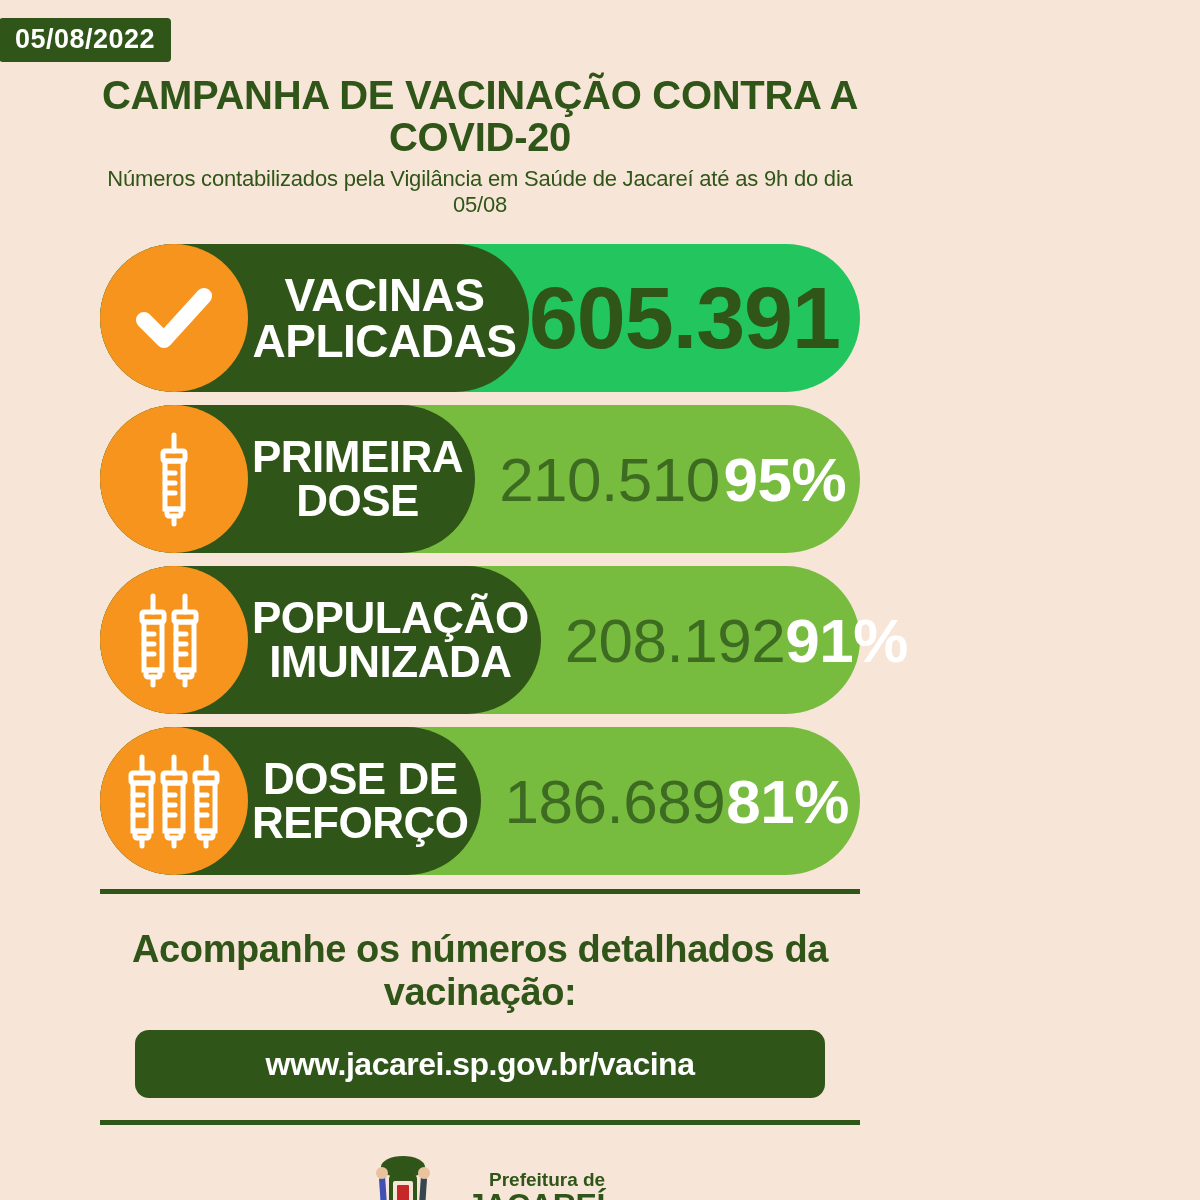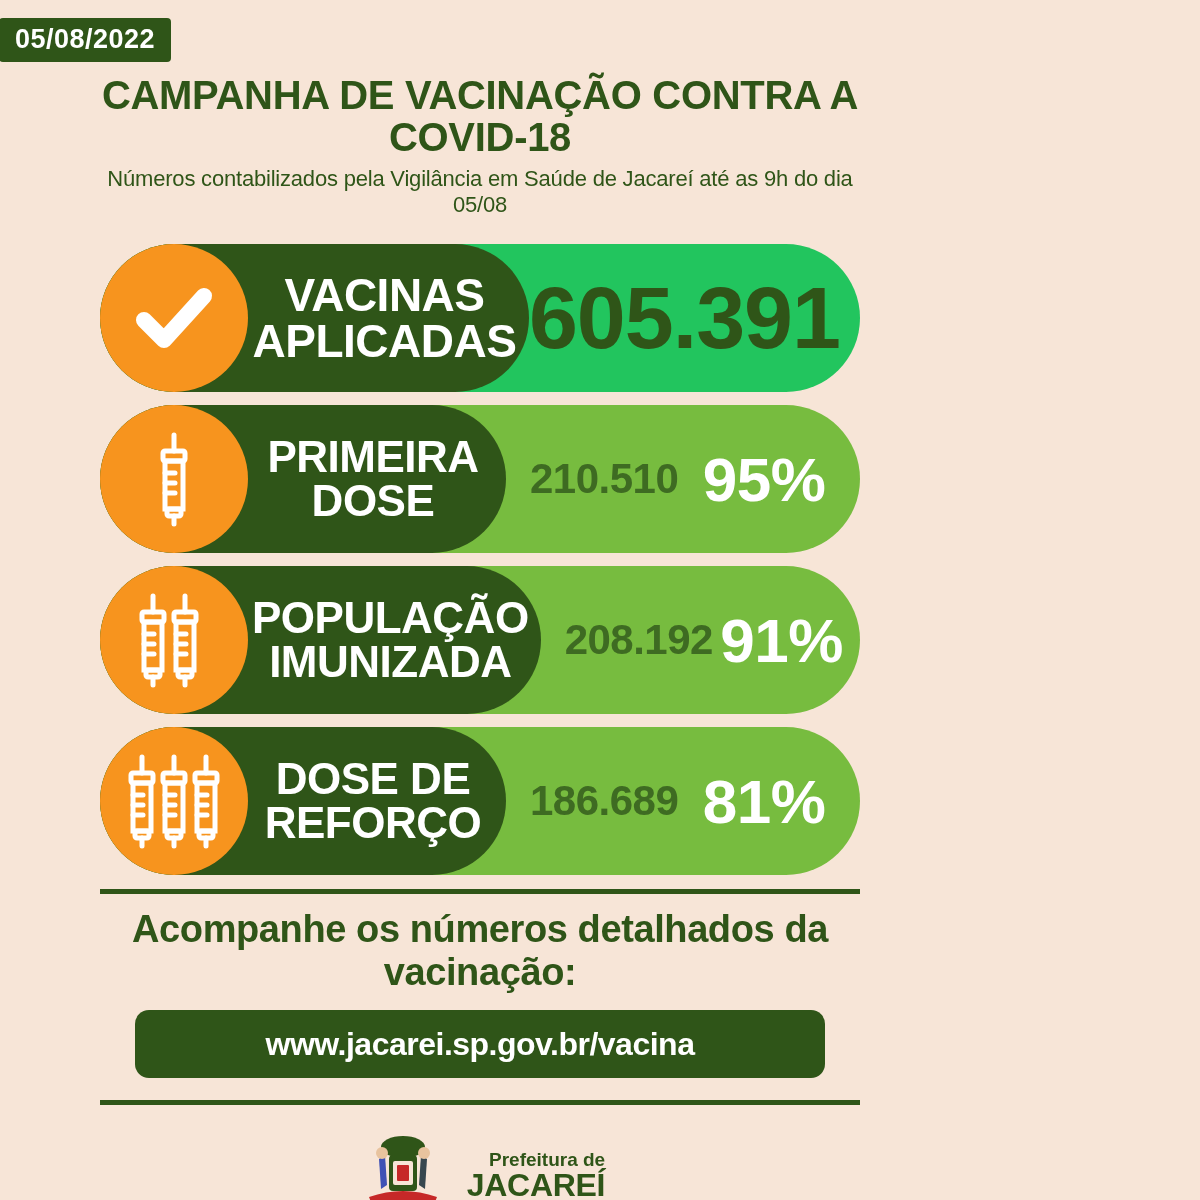--- a/index.html
+++ b/index.html
@@ -112,22 +112,22 @@
     color: #2f5518;
     font-weight: bold;
     font-size: 88px;
     letter-spacing: -1px;
     padding-right: 20px;
   }
   .value-sub {
     flex: 1;
     text-align: center;
     color: #3e6b22;
-    font-weight: bold;
-    font-size: 42px;
+    font-weight: normal;
+    font-size: 62px;
     letter-spacing: -0.5px;
     padding-left: 24px;
   }
   .pct-sub {
     width: 220px;
     text-align: center;
     color: #ffffff;
     font-weight: bold;
     font-size: 62px;
     letter-spacing: -0.5px;
@@ -142,21 +142,21 @@
     height: 5px;
     background: #2f5518;
     margin-top: 14px;
   }
   .cta {
     text-align: center;
     color: #2f5518;
     font-weight: bold;
     font-size: 38px;
     letter-spacing: -0.4px;
-    margin-top: 14px;
+    margin-top: 34px;
   }
   .url-pill {
     margin: 16px auto 0 auto;
     width: 690px;
     height: 68px;
     background: #2f5518;
     border-radius: 14px;
     color: #ffffff;
     font-weight: bold;
     font-size: 32px;
@@ -194,21 +194,21 @@
     letter-spacing: -0.3px;
   }
 </style>
 </head>
 <body>
 
 <div class="page">
 
   <div class="header">
     <div class="date-badge">05/08/2022</div>
-    <div class="title">CAMPANHA DE VACINAÇÃO CONTRA A COVID-18</div>
+    <div class="title">CAMPANHA DE VACINAÇÃO CONTRA A COVID-20</div>
     <div class="subtitle">Números contabilizados pela Vigilância em Saúde de Jacareí até as 9h do dia 05/08</div>
   </div>
 
   <div class="rows">
 
     <div class="row row-hero">
       <div class="label-block">
         <div class="icon-circle">
           <svg width="92" height="92" viewBox="0 0 92 92" aria-hidden="true">
             <polyline points="16,48 36,68 76,24" fill="none" stroke="#ffffff" stroke-width="16" stroke-linecap="round" stroke-linejoin="round"></polyline>

